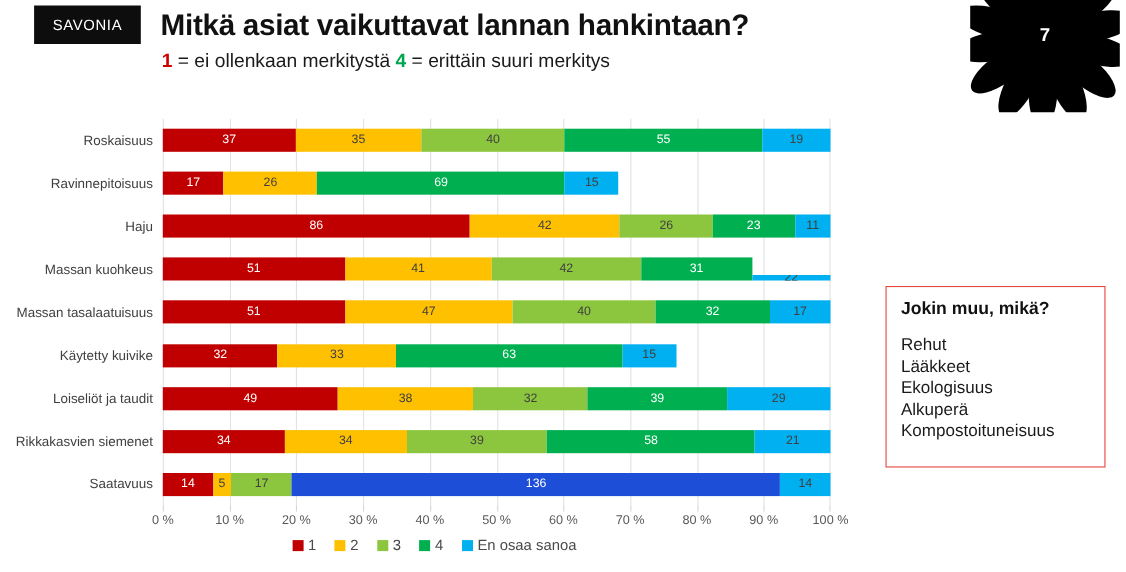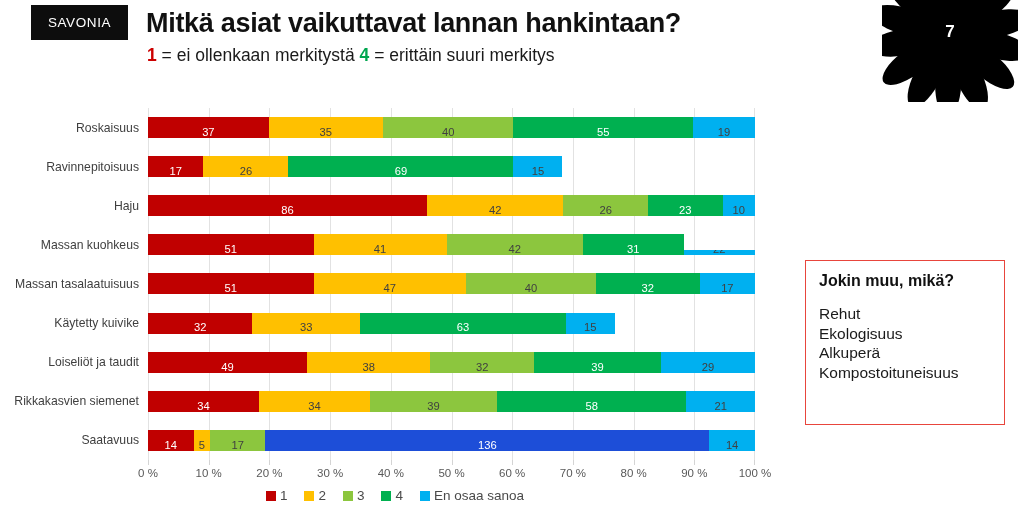--- a/index.html
+++ b/index.html
@@ -130,21 +130,21 @@
   }
   .bar {
     position: relative;
     width: 100%;
     height: 21px;
     display: flex;
   }
   .seg {
     position: relative;
     display: flex;
-    align-items: flex-end;
+    align-items: center;
     justify-content: center;
     overflow: hidden;
     font-size: 11.2px;
     line-height: 1;
   }
   .seg-label { white-space: nowrap; }
 
   
   .axis {
     position: absolute;
@@ -324,21 +324,21 @@
               <div class="seg" style="width: 22.4599%; background: rgb(255, 192, 0); color: rgb(64, 64, 64);">
                 <span class="seg-label">42</span>
               </div>
               <div class="seg" style="width: 13.9037%; background: rgb(140, 198, 62); color: rgb(64, 64, 64);">
                 <span class="seg-label">26</span>
               </div>
               <div class="seg" style="width: 12.2995%; background: rgb(0, 176, 80); color: rgb(255, 255, 255);">
                 <span class="seg-label">23</span>
               </div>
               <div class="seg" style="width: 5.34759%; background: rgb(0, 176, 240); color: rgb(64, 64, 64);">
-                <span class="seg-label">10</span>
+                <span class="seg-label">11</span>
               </div>
             </div>
           </div>
           <div class="row">
             <div class="row-label">Massan kuohkeus</div>
             <div class="bar">
               <div class="seg" style="width: 27.2727%; background: rgb(192, 0, 0); color: rgb(255, 255, 255);">
                 <span class="seg-label">51</span>
               </div>
               <div class="seg" style="width: 21.9251%; background: rgb(255, 192, 0); color: rgb(64, 64, 64);">
@@ -501,19 +501,20 @@
           <span class="legend-swatch" style="background: rgb(0, 176, 240);"></span>
           <span class="legend-text">En osaa sanoa</span>
         </div>
       </div>
   </div>
 
   <div class="notebox">
     <div class="notebox-title">Jokin muu, mikä?</div>
     <div id="notebox-items">
         <div class="notebox-item">Rehut</div>
+        <div class="notebox-item">Lääkkeet</div>
         <div class="notebox-item">Ekologisuus</div>
         <div class="notebox-item">Alkuperä</div>
         <div class="notebox-item">Kompostoituneisuus</div>
       </div>
   </div>
 
 </div>
 
 </body></html>

